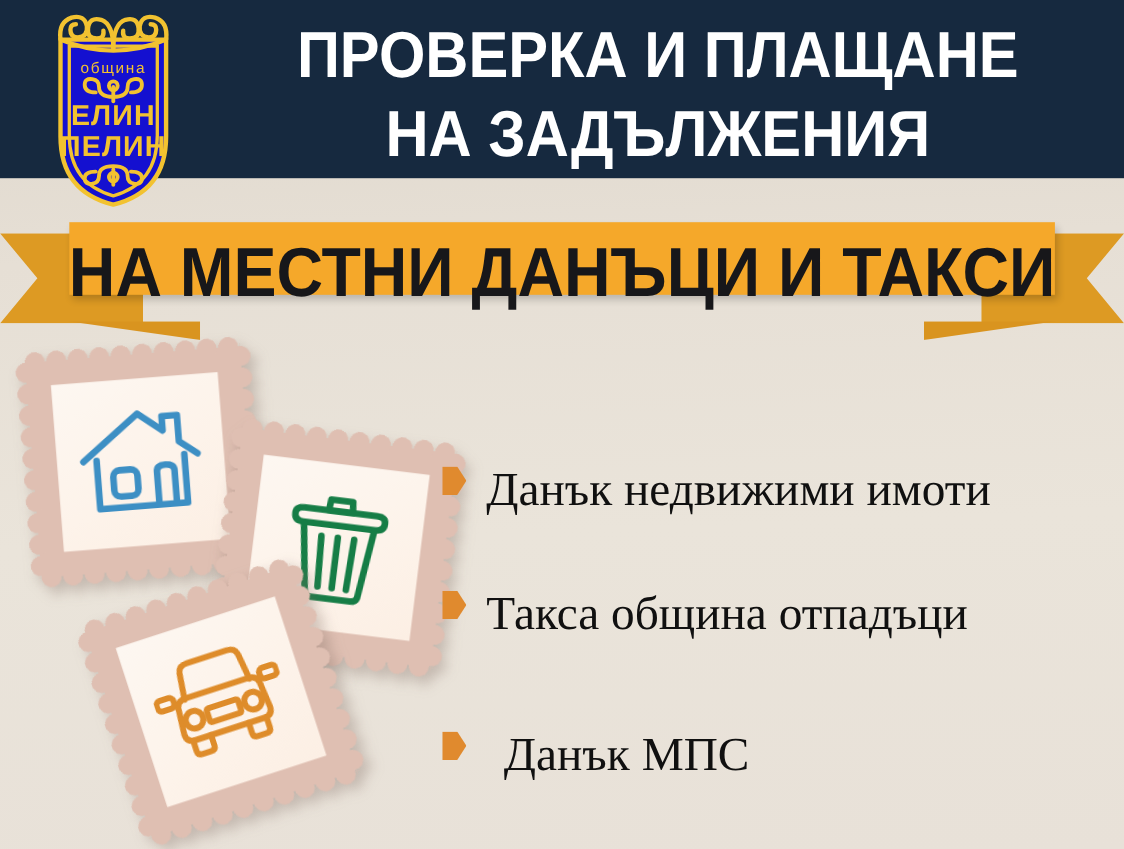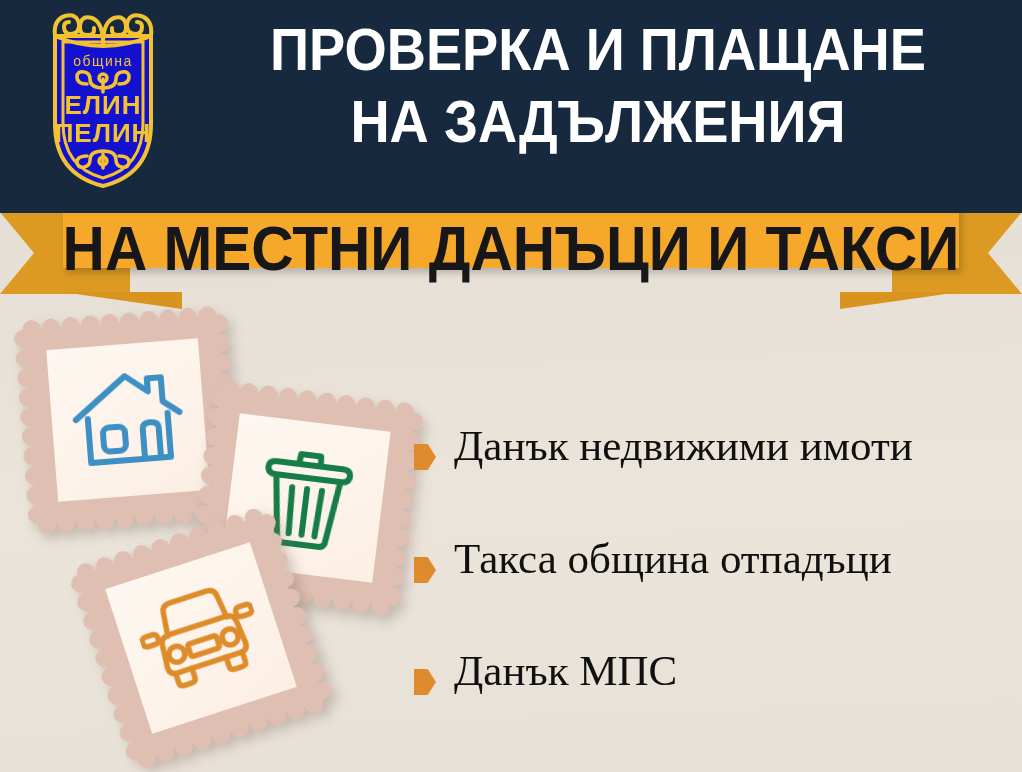--- a/index.html
+++ b/index.html
@@ -11,21 +11,21 @@
   }
   #poster{
     position:relative;
     width:1022px;height:772px;
     background:linear-gradient(178deg,#ded7cb 0%, #e6dfd5 30%, #eae4da 62%, #e8e1d8 100%);
     overflow:hidden;
   }
 
   
   .header{
-    position:absolute;left:0;top:0;width:1022px;height:213px;
+    position:absolute;left:0;top:0;width:1022px;height:162px;
     background:#16293f;
     z-index:5;
   }
   .header-title{
     position:absolute;left:186px;top:14px;width:824px;
     text-align:center;
     color:#ffffff;
     font-family:"Liberation Sans", sans-serif;
     font-weight:bold;
     font-size:59px;
@@ -113,37 +113,37 @@
   }
   .stamp .inner svg{position:absolute;left:50%;top:50%;transform:translate(-50%,-50%);}
 
   #stamp-house{left:30px;top:322px;transform:rotate(-4.5deg);}
   #stamp-trash{left:208px;top:400px;transform:rotate(7deg);}
   #stamp-car{left:103px;top:540px;transform:rotate(-18deg);}
 
   
   .list{position:absolute;left:402px;top:422px;width:610px;}
   .list-item{
-    position:absolute;left:0;display:flex;align-items:flex-end;margin-left:12px;
+    position:absolute;left:0;display:flex;align-items:flex-start;
   }
   .bullet{
     width:22px;height:26px;flex:0 0 22px;margin-right:18px;margin-top:2px;
     background:#e08a2e;
     clip-path:polygon(0 0,62% 0,100% 50%,62% 100%,0 100%);
   }
   .list-label{
     color:#101010;
     font-family:"Liberation Serif", serif;
     font-size:43px;
     line-height:48px;
     white-space:nowrap;
   }
   #li-0{top:0;}
   #li-1{top:113px;}
-  #li-2{top:225px;}
+  #li-2{top:241px;gap:16px;}
 </style>
 </head>
 <body>
 
 <div id="poster">
 
   <div class="header">
 
     <div class="logo">
       <svg width="140" height="185" viewBox="0 0 140 185">

